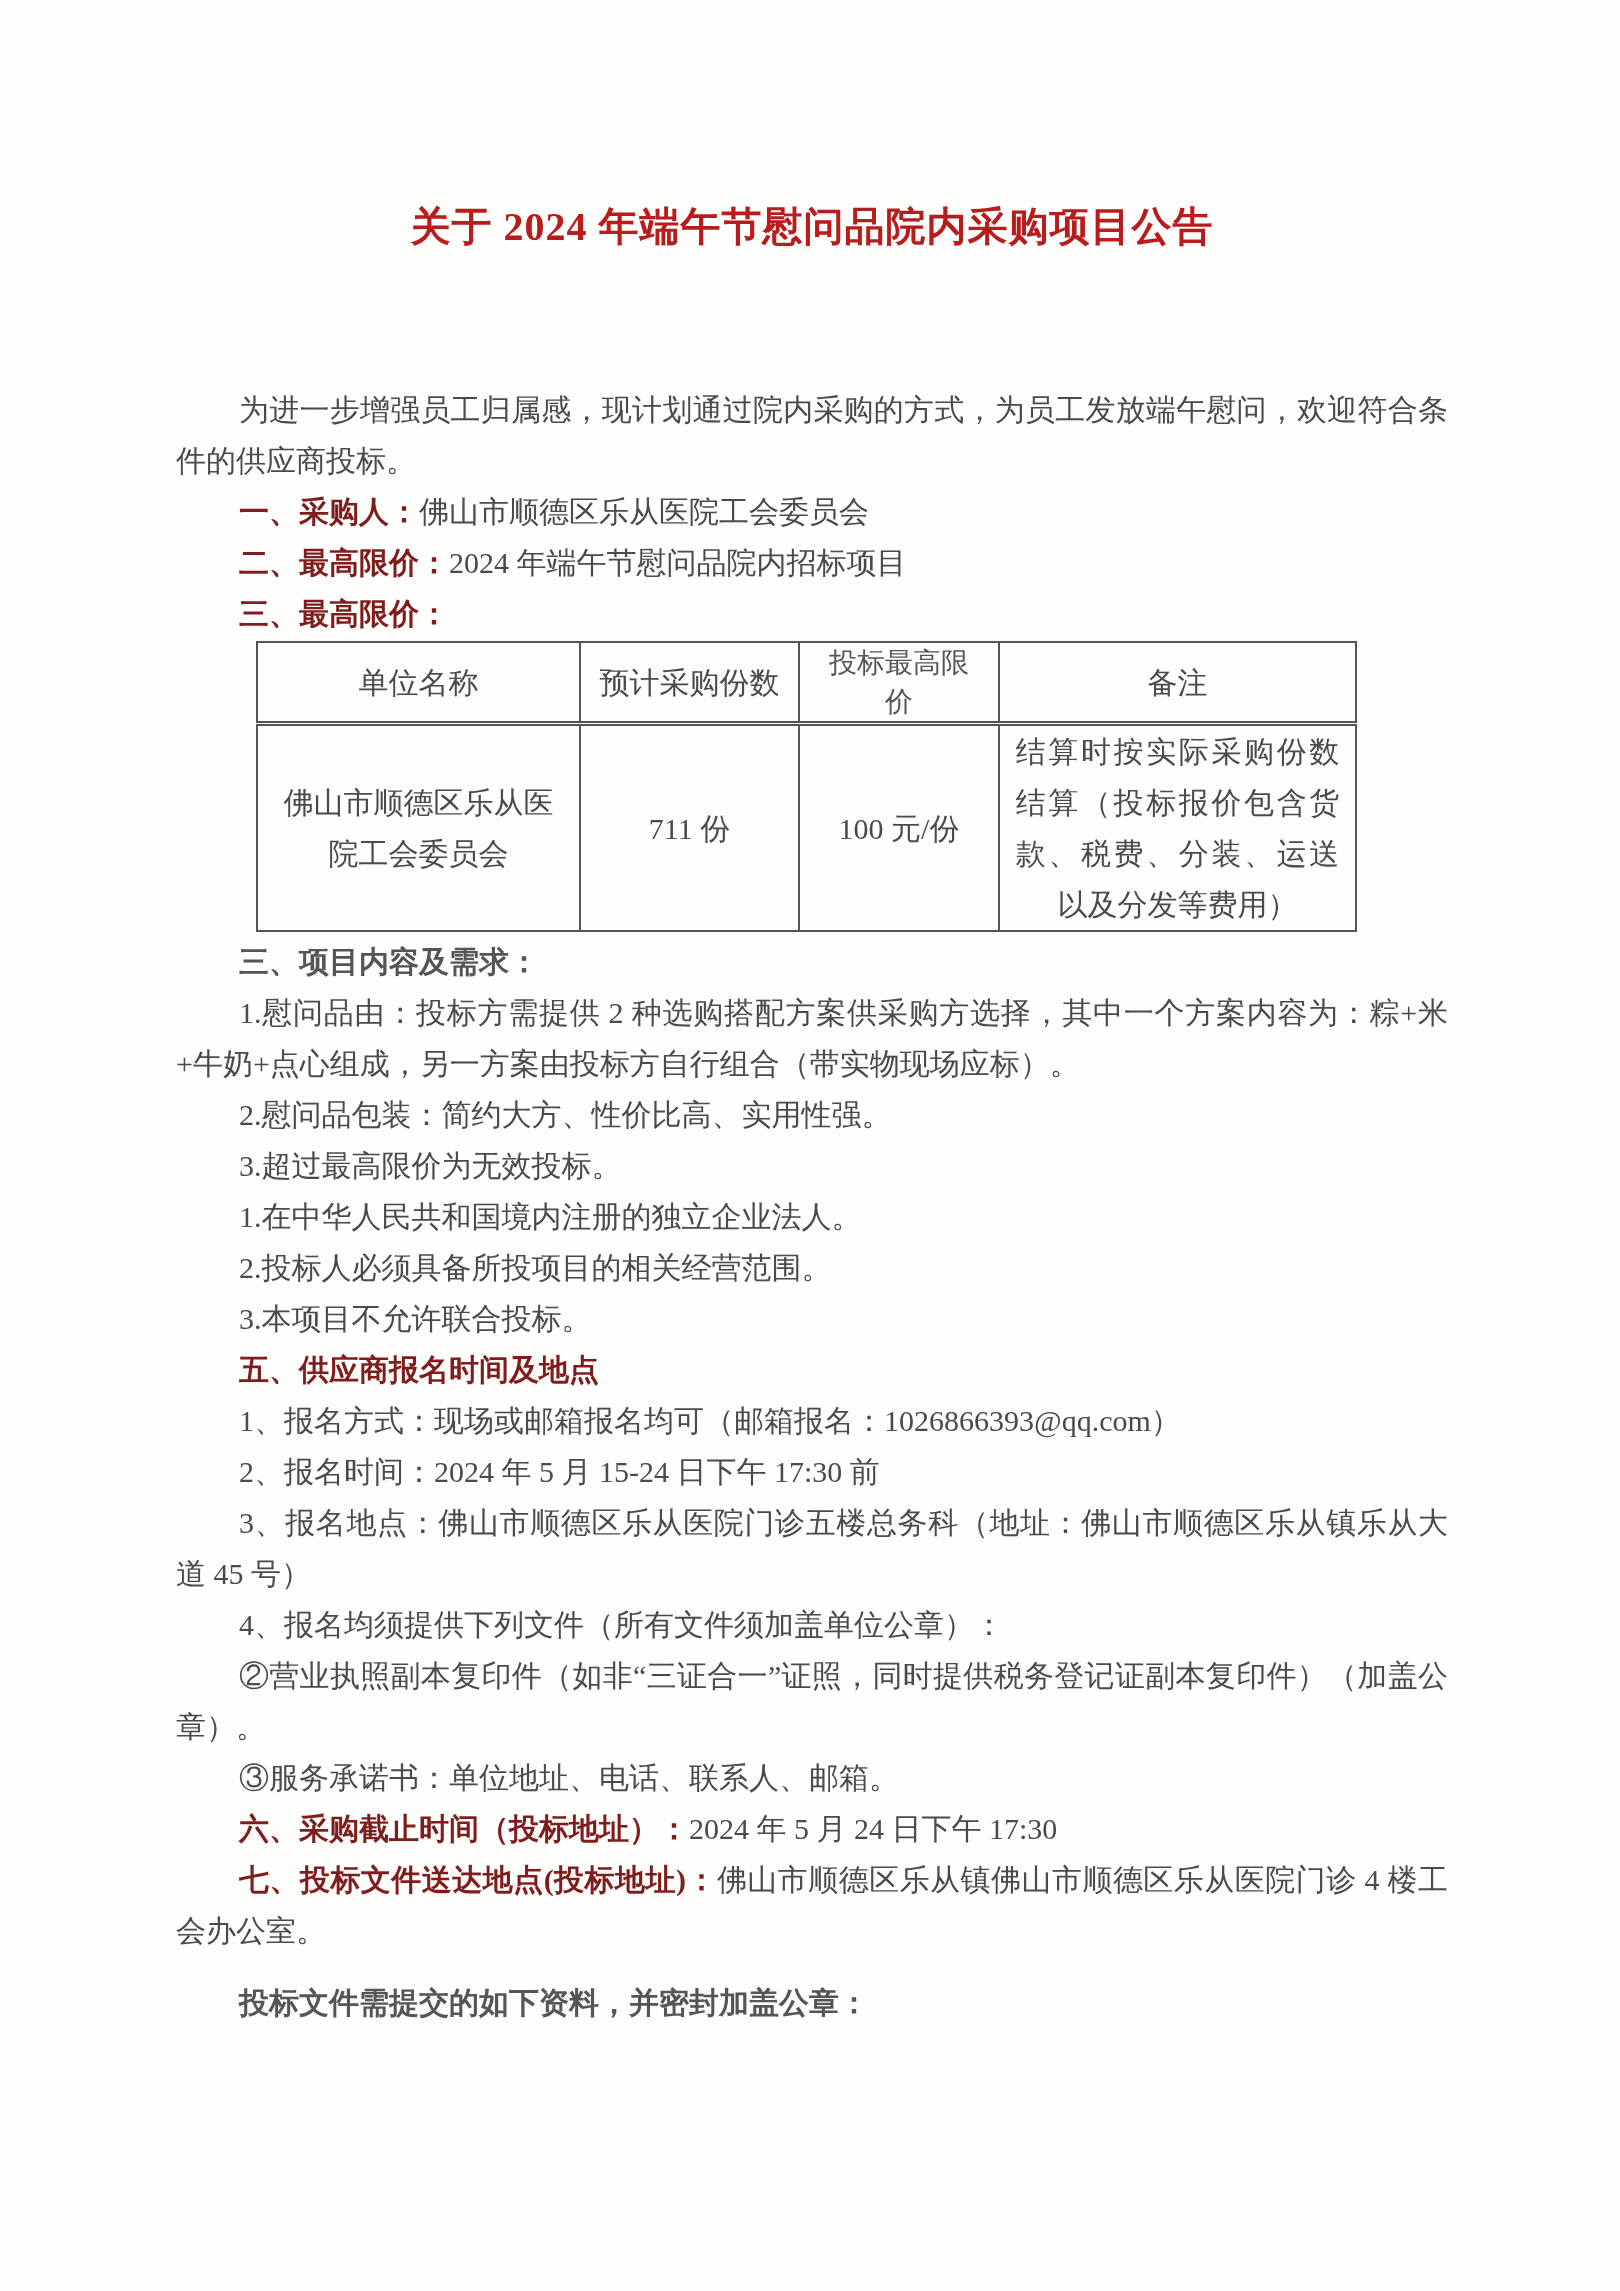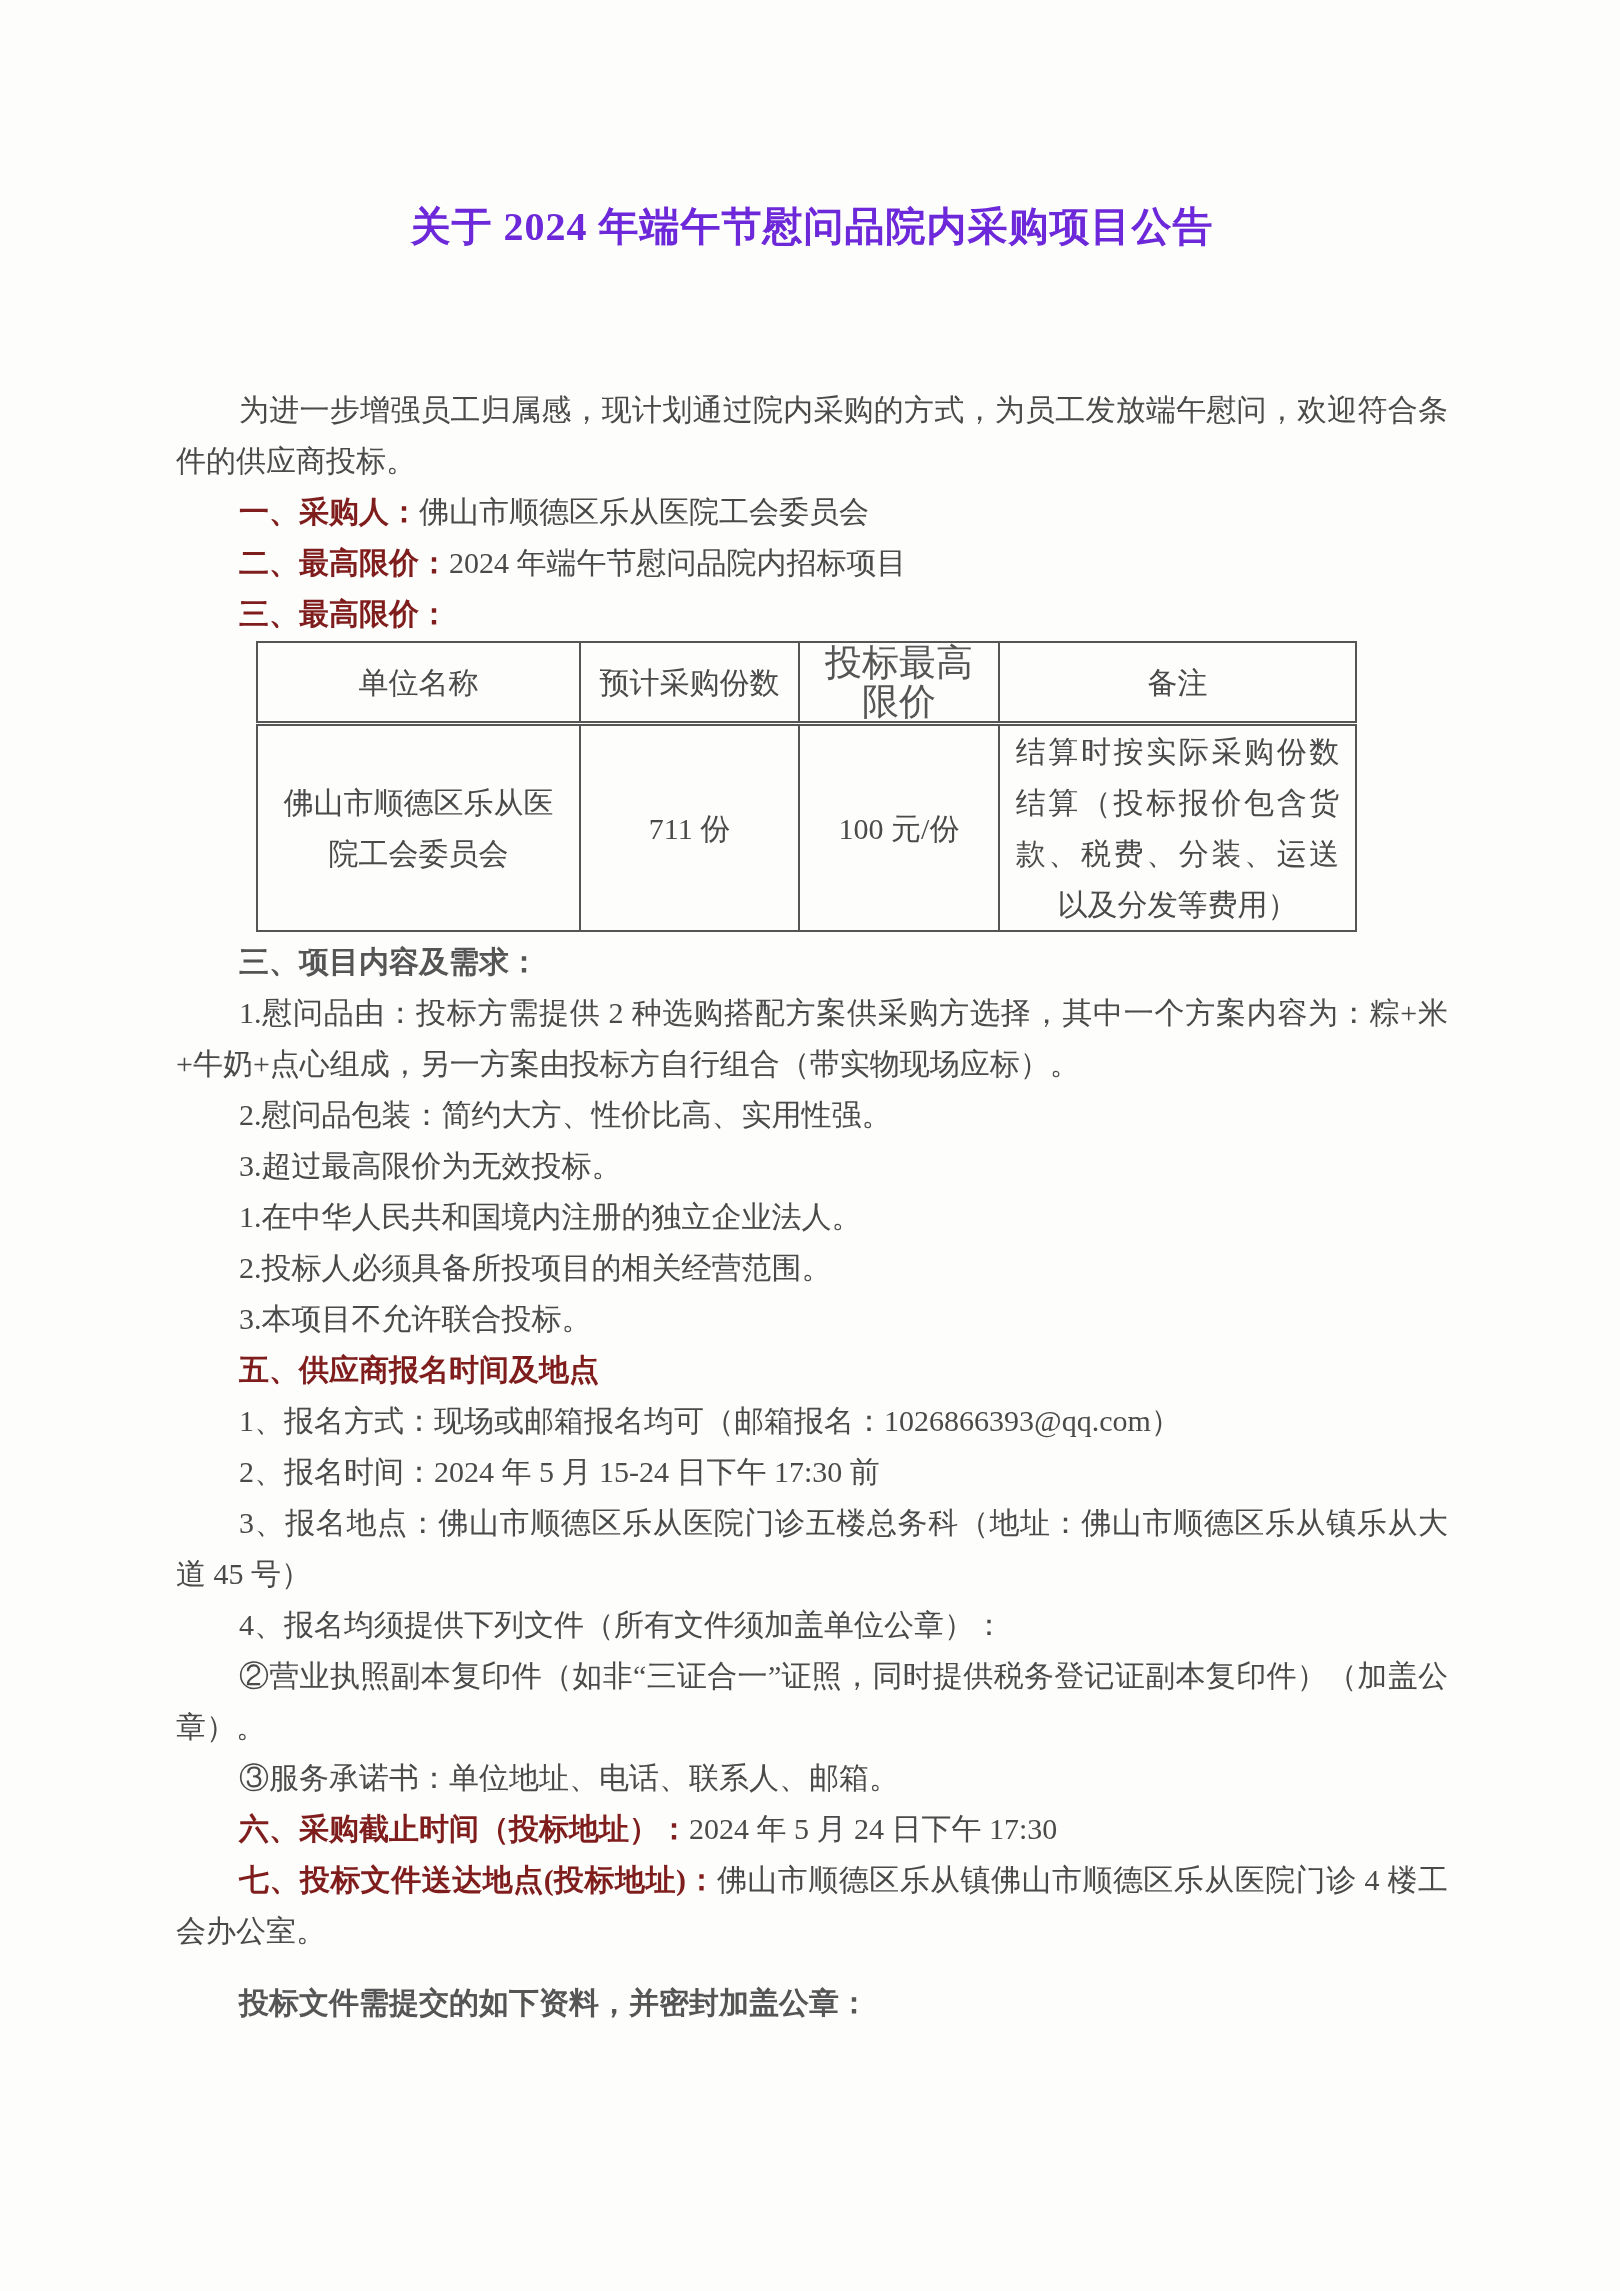--- a/index.html
+++ b/index.html
@@ -17,21 +17,21 @@
     left:176px;top:201px;
     width:1272px;
   }
   .doc-title{
     margin:0 0 132px 0;
     font-size:40px;
     line-height:51px;
     font-weight:700;
     text-align:center;
     letter-spacing:1px;
-    color:#6d28d9;
+    color:#b91c1c;
   }
   p.line{
     margin:0;
     font-size:30px;
     line-height:51px;
     text-align:justify;
     color:#4a4a4a;
   }
   p.indent{ text-indent:63px; }
   .lead{ font-weight:700; color:#7f1d1d; }
@@ -55,21 +55,21 @@
     box-sizing:border-box;
   }
   .price-table th{
     height:71px;
     font-weight:400;
     text-align:center;
     vertical-align:middle;
     line-height:39px;
   }
   .price-table th.hei{
-    font-size:37px;
+    font-size:28px;
   }
   .price-table thead th{
     border-bottom:5.9px double #555555;
   }
   .price-table td{
     height:204px;
     vertical-align:middle;
     line-height:51px;
   }
   .td-center{ text-align:center; }

